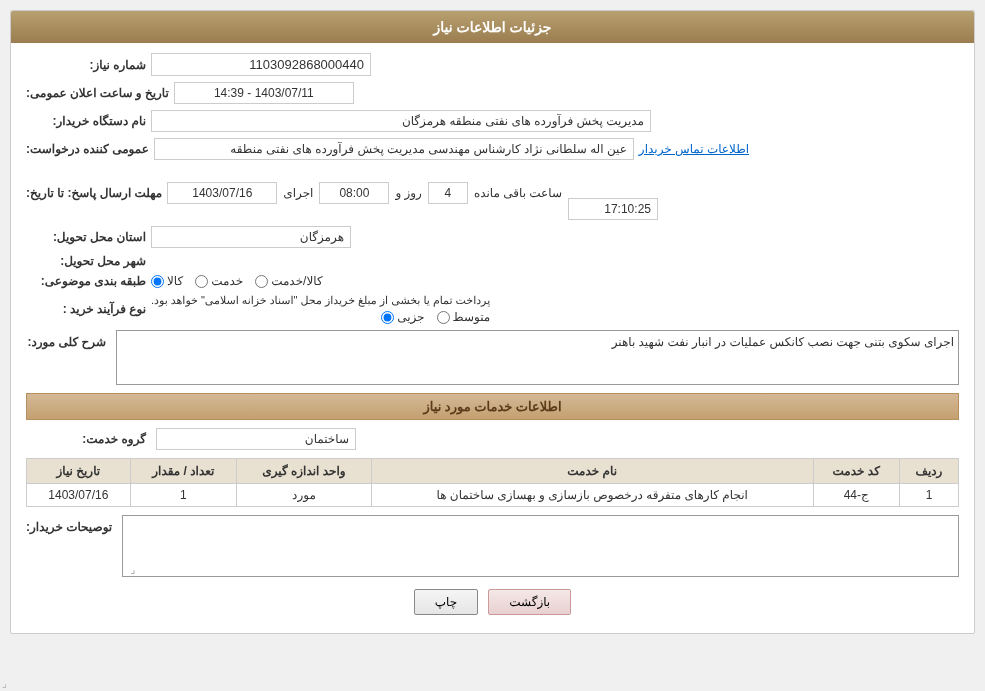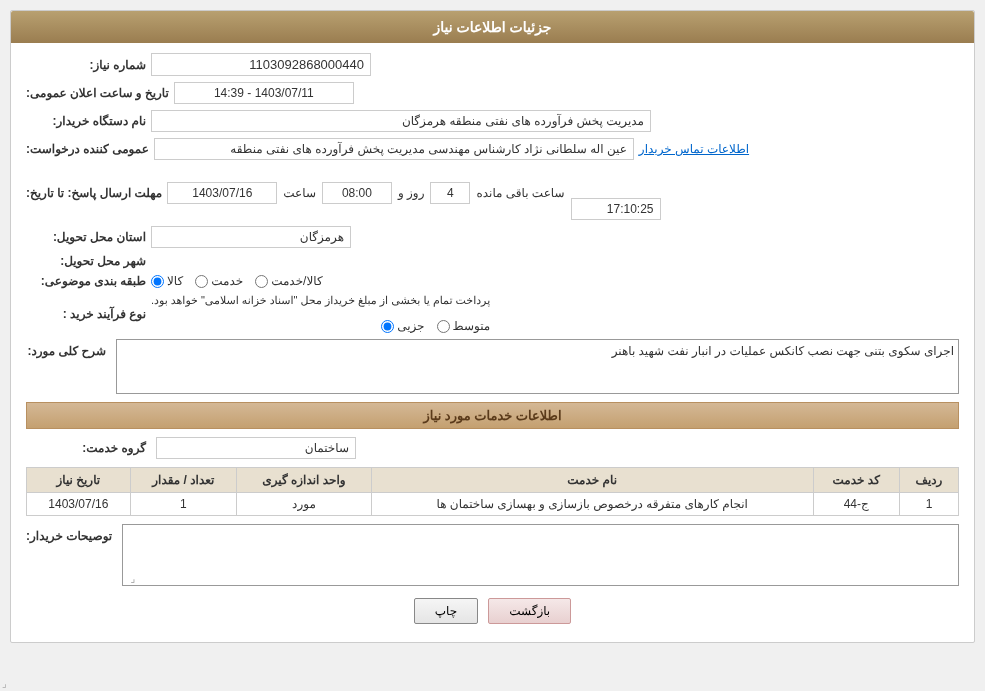--- a/index.html
+++ b/index.html
@@ -254,21 +254,21 @@
         <span class="label">عمومی کننده درخواست:</span>
       </div>
 
       <div class="info-row">
         <div class="time-row">
           <div class="value-box" style="width:90px; text-align:right;margin-top:32px;">17:10:25</div>
           <span class="remaining-label">ساعت باقی مانده</span>
           <div class="value-box" style="width:40px; text-align:center;">4</div>
           <span class="time-label">روز و</span>
           <div class="value-box" style="width:70px; text-align:center;">08:00</div>
-          <span class="time-label">ساعت</span>
+          <span class="time-label">اجرای</span>
           <div class="value-box" style="width:110px; text-align:center;">1403/07/16</div>
         </div>
         <span class="label">مهلت ارسال پاسخ: تا تاریخ:</span>
       </div>
 
       <div class="info-row">
         <div class="value-box" style="width:200px;">هرمزگان</div>
         <span class="label">استان محل تحویل:</span>
       </div>
 
@@ -288,21 +288,21 @@
           </div>
           <div class="radio-item">
             <span>کالا</span>
             <input type="radio" name="type" checked="" style="">
           </div>
         </div>
         <span class="label">طبقه بندی موضوعی:</span>
       </div>
 
       <div class="info-row">
-        <div style="display:flex; flex-direction:column; align-items:flex-start; gap:12px;">
+        <div style="display:flex; flex-direction:column; align-items:flex-start; gap:3px;">
           <span class="note-text">پرداخت تمام یا بخشی از مبلغ خریداز محل "اسناد خزانه اسلامی" خواهد بود.</span>
           <div class="radio-group">
             <div class="radio-item">
               <span>متوسط</span>
               <input type="radio" name="farayand" style="">
             </div>
             <div class="radio-item">
               <span>جزیی</span>
               <input type="radio" name="farayand" checked="" style="">
             </div>

